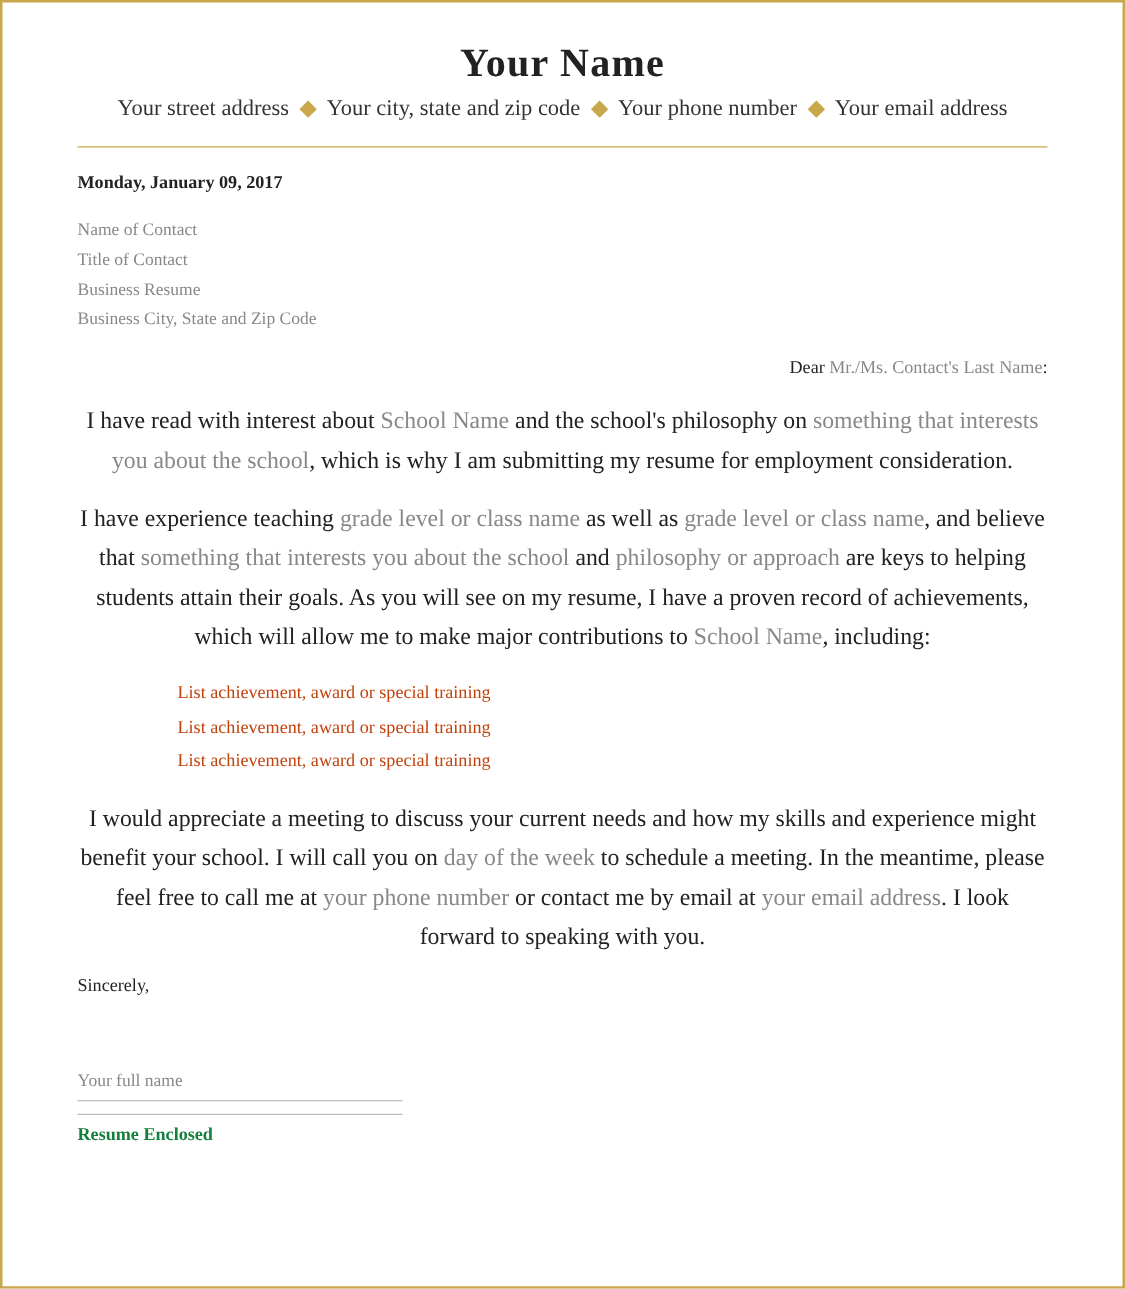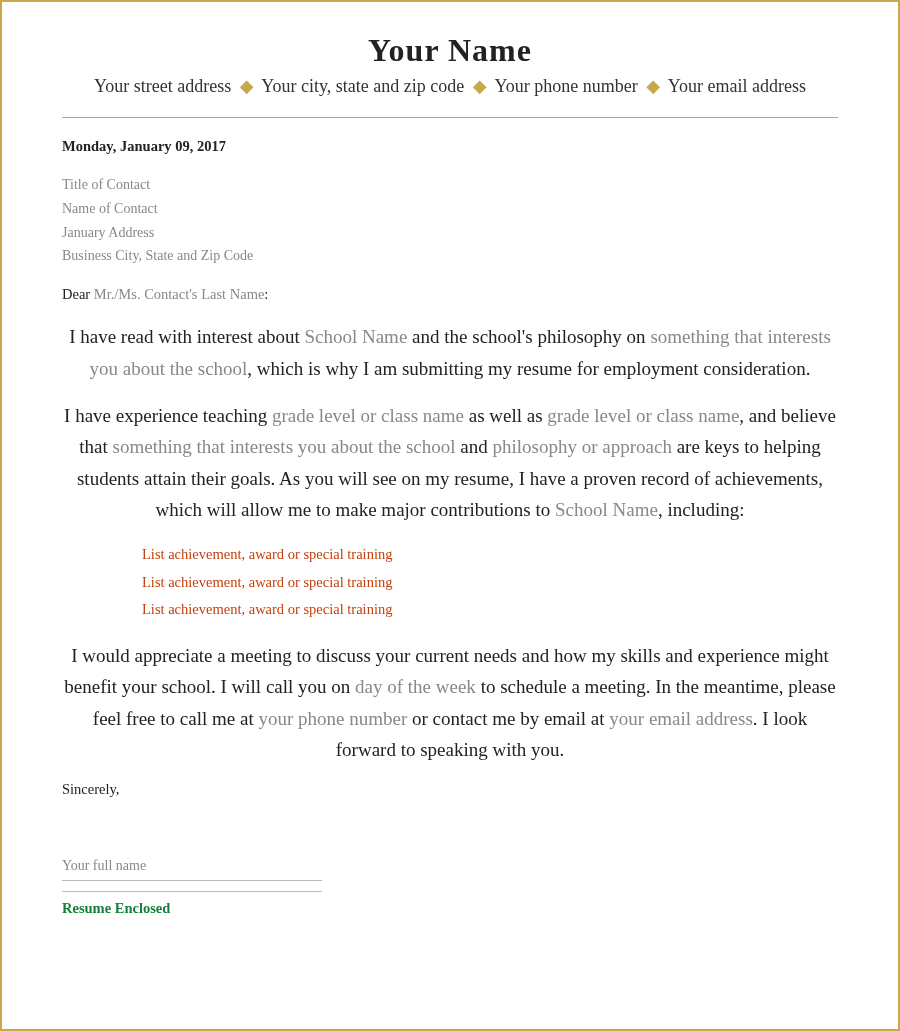--- a/index.html
+++ b/index.html
@@ -72,20 +72,21 @@
     .recipient-block p {
       font-size: 14px;
       color: #888;
       line-height: 1.7;
     }
 
     .salutation {
       font-size: 14.5px;
       color: #222;
       margin-bottom: 18px;
+      text-align: right;
     }
 
     .salutation .placeholder {
       color: #888;
     }
 
     .body-paragraph {
       font-size: 19px;
       color: #222;
       line-height: 1.65;
@@ -152,23 +153,23 @@
       <span class="separator">◆</span>
       <span>Your email address</span>
     </div>
   </div>
 
   <hr class="divider-top">
 
   <div class="date">Monday, January 09, 2017</div>
 
   <div class="recipient-block">
+    <p>Name of Contact</p>
     <p>Title of Contact</p>
-    <p>Name of Contact</p>
-    <p>January Address</p>
+    <p>Business Resume</p>
     <p>Business City, State and Zip Code</p>
   </div>
 
   <div class="salutation">
     <span>Dear </span><span class="placeholder">Mr./Ms. Contact's Last Name</span><span>:</span>
   </div>
 
   <div class="body-paragraph">
     <span>I have read with interest about </span><span class="placeholder">School Name</span><span> and the school's philosophy on </span><span class="placeholder">something that interests you about the school</span><span>, which is why I am submitting my resume for employment consideration.</span>
   </div>

